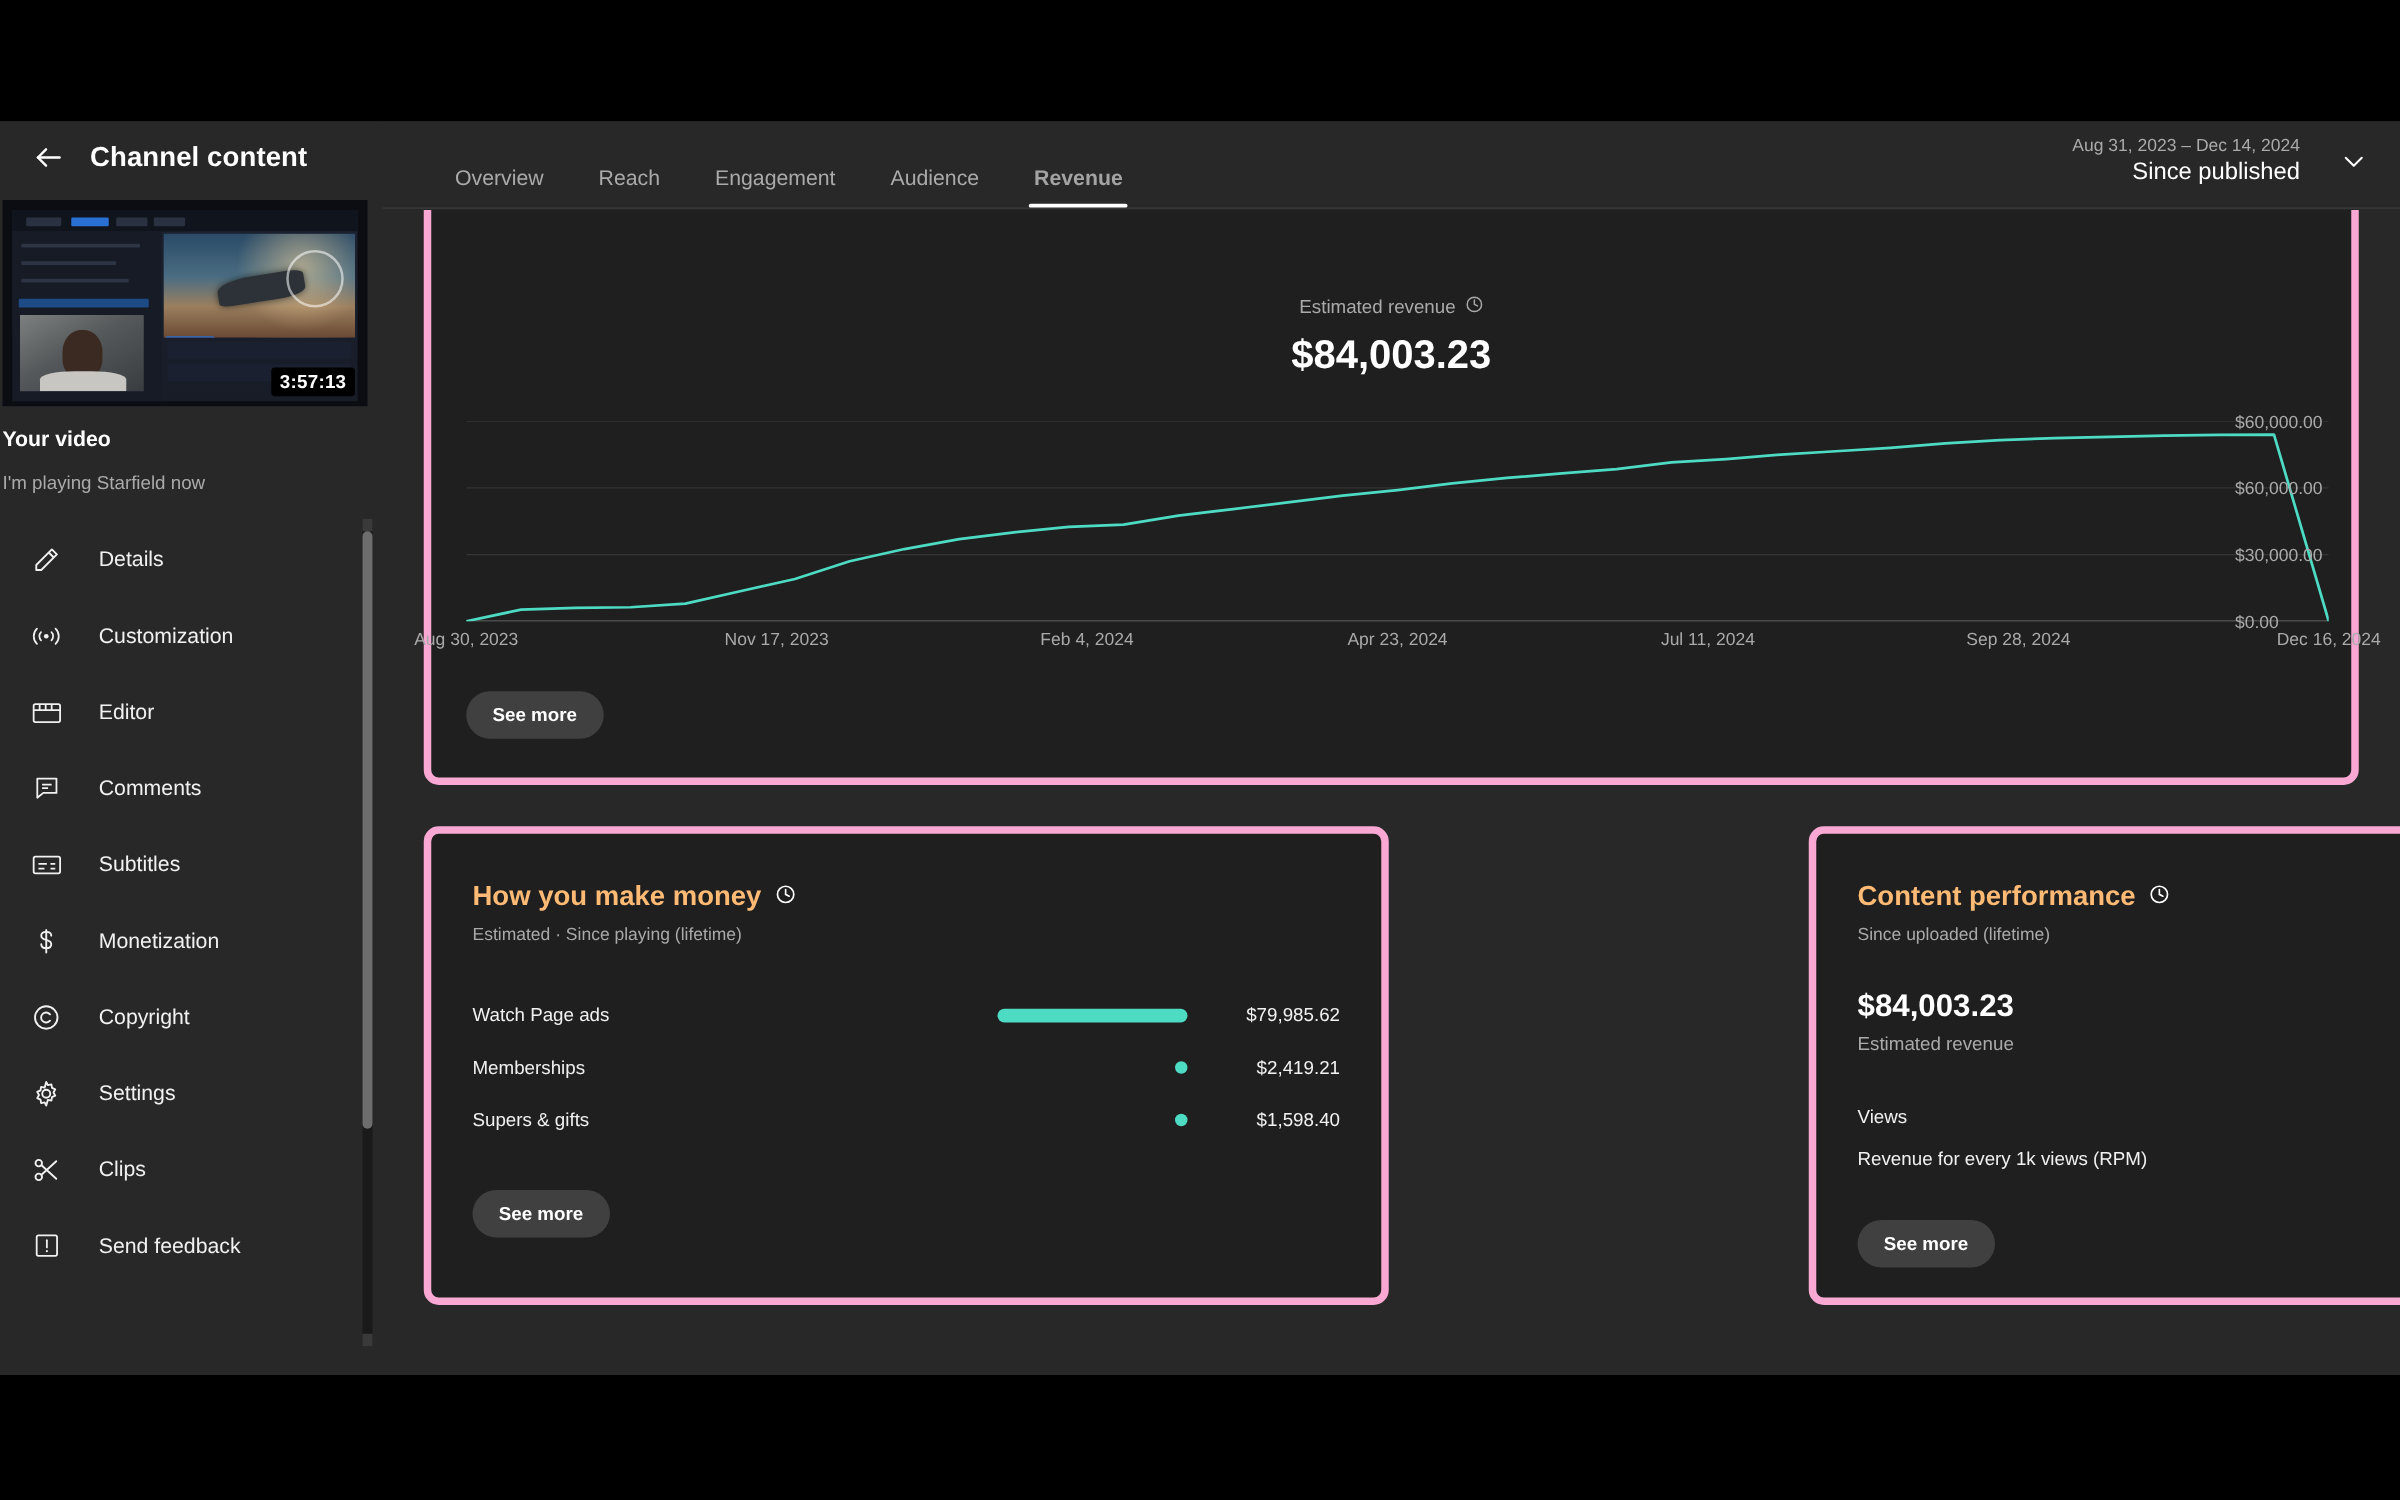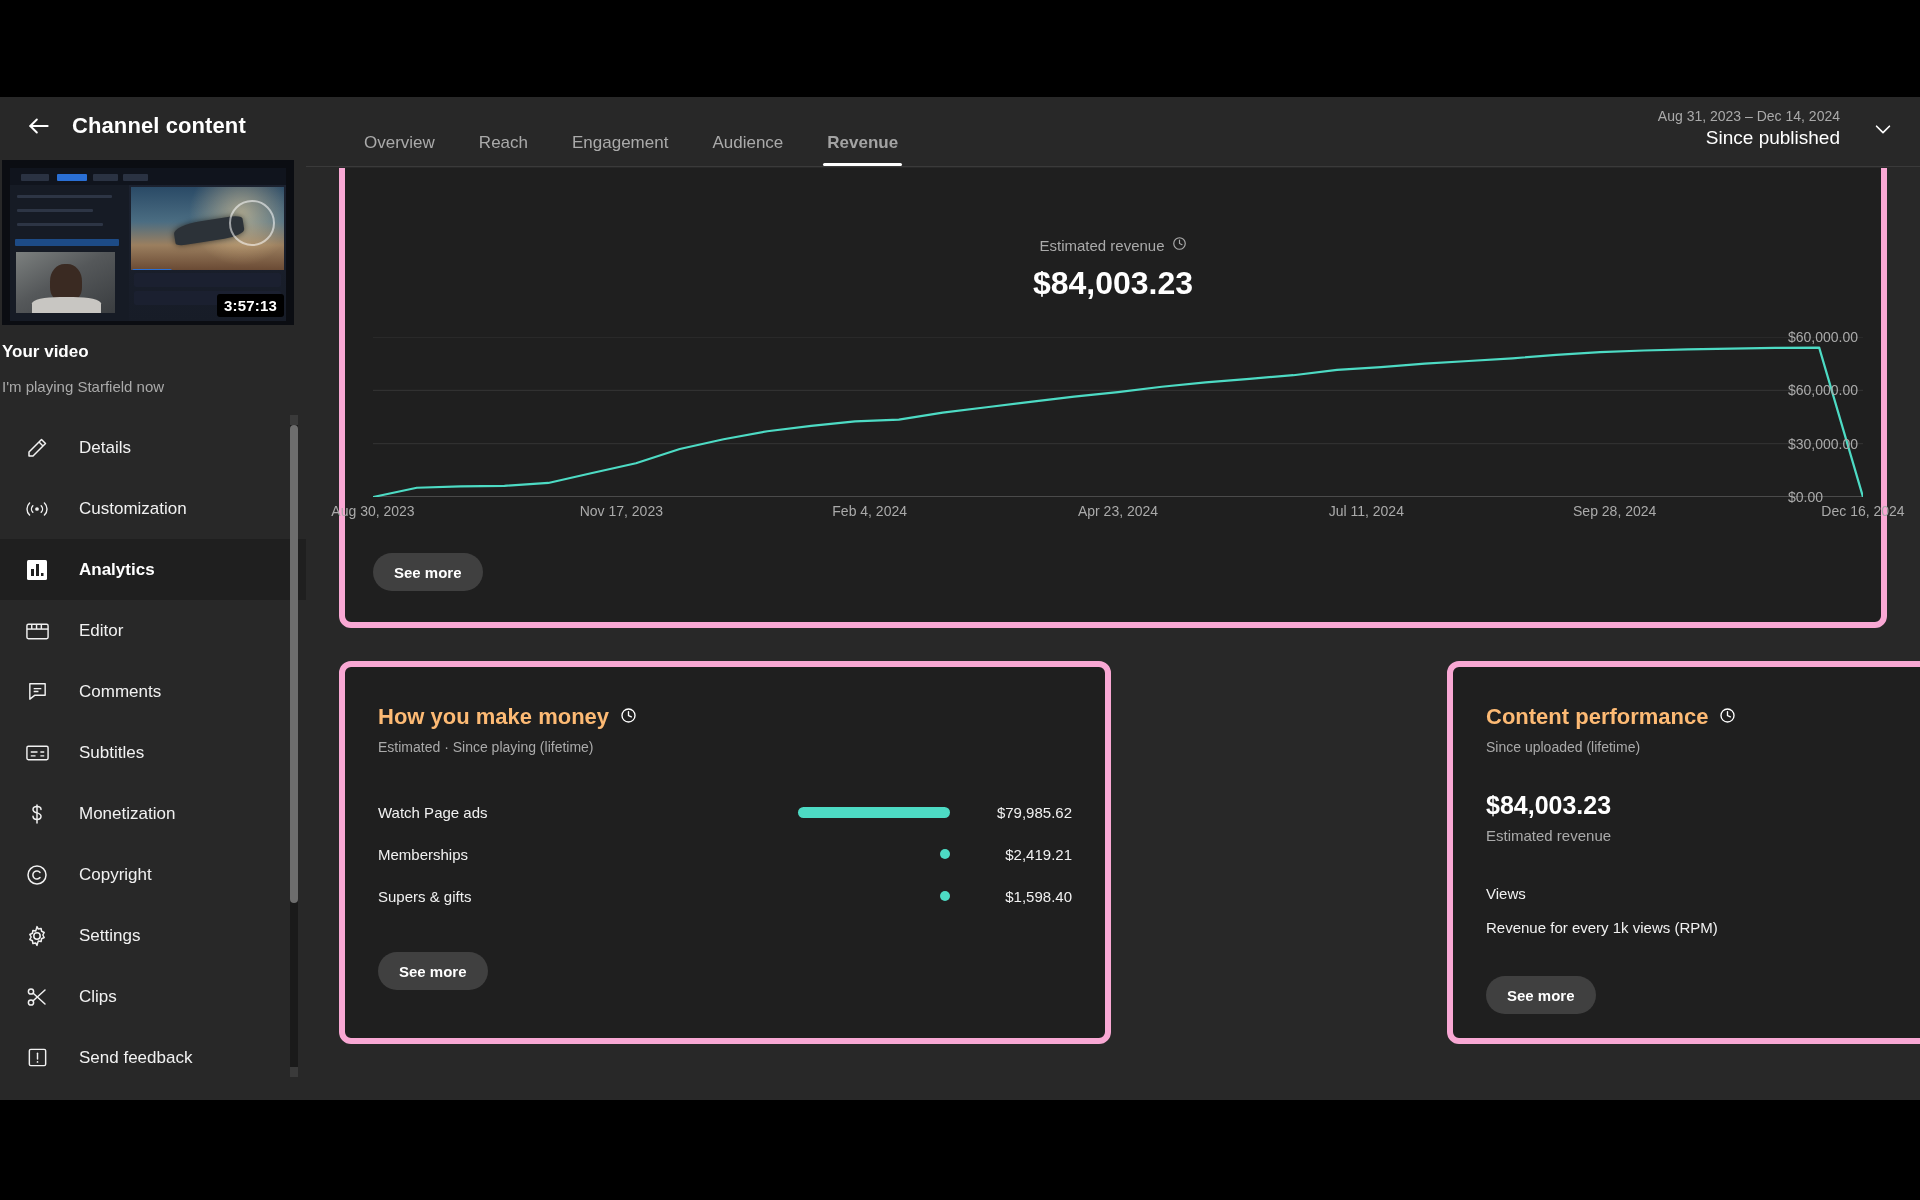--- a/index.html
+++ b/index.html
@@ -390,31 +390,20 @@
           <span class="nav-ico">
             <svg width="26" height="24" viewBox="0 0 28 24" fill="none" stroke="#f1f1f1" stroke-width="1.5" stroke-linecap="round">
                 <circle cx="14" cy="12" r="2" fill="#f1f1f1" stroke="none"></circle>
                 <path d="M9.5 8.5a5 5 0 000 7M18.5 8.5a5 5 0 010 7"></path>
                 <path d="M6 5.5a9 9 0 000 13M22 5.5a9 9 0 010 13"></path>
               </svg>
           </span>
           <span class="nav-lbl">Customization</span>
         </div>
 
-        <div class="nav-item active">
-          <span class="nav-ico">
-            <svg width="22" height="22" viewBox="0 0 22 22" fill="none">
-                <rect x="1" y="1" width="20" height="20" rx="1.5" fill="#fff"></rect>
-                <rect x="5" y="10" width="3" height="7" fill="#1f1f1f"></rect>
-                <rect x="10" y="5" width="3" height="12" fill="#1f1f1f"></rect>
-                <rect x="15" y="14" width="2.5" height="3" fill="#1f1f1f"></rect>
-              </svg>
-          </span>
-          <span class="nav-lbl">Analytics</span>
-        </div>
 
         <div class="nav-item">
           <span class="nav-ico">
             <svg width="25" height="22" viewBox="0 0 26 22" fill="none" stroke="#f1f1f1" stroke-width="1.5">
                 <rect x="2" y="4" width="22" height="15" rx="1.5"></rect>
                 <path d="M2 9h22"></path>
                 <path d="M7 4v5M12 4v5M17 4v5"></path>
               </svg>
           </span>
           <span class="nav-lbl">Editor</span>

